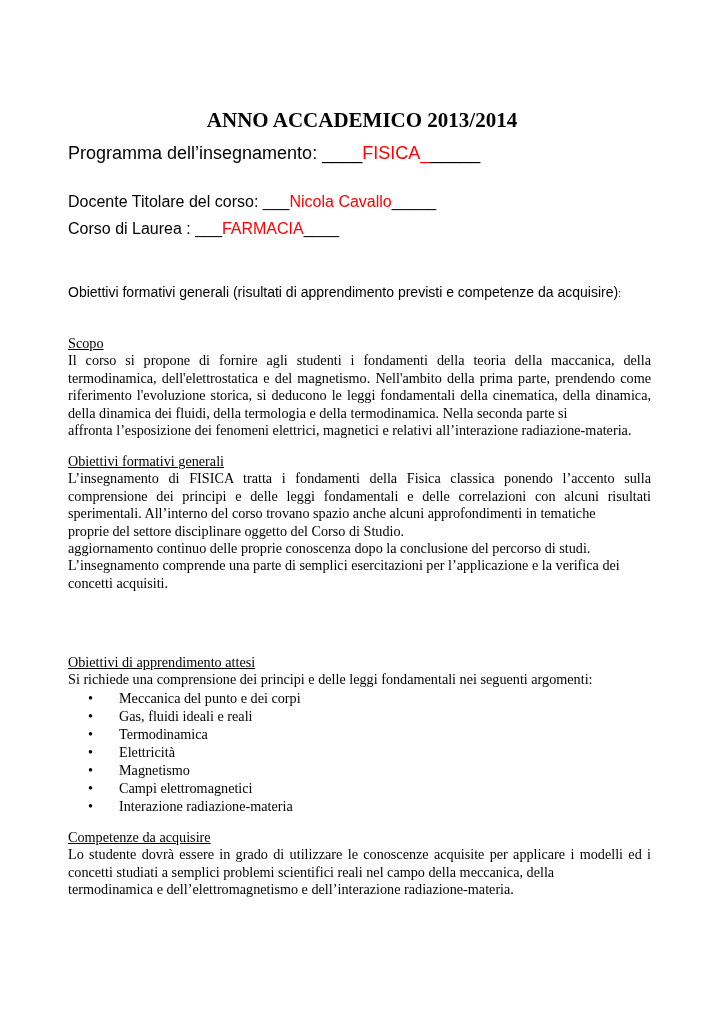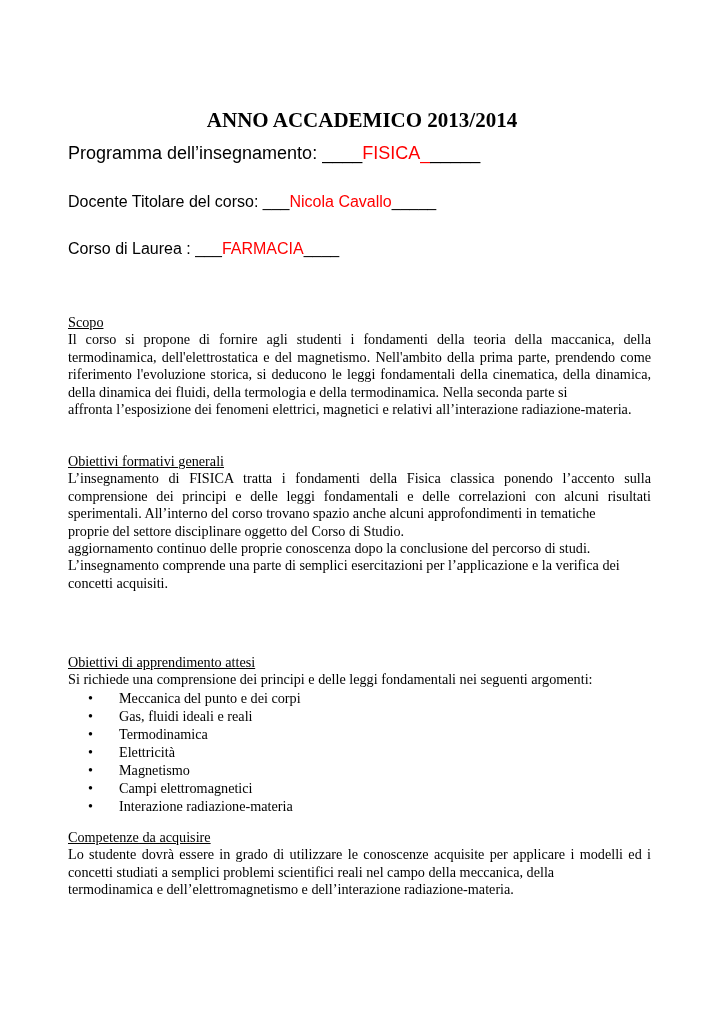--- a/index.html
+++ b/index.html
@@ -6,21 +6,21 @@
     body { width: 724px; height: 1024px; position: relative; overflow: hidden; color: #000; }
     .page { position: absolute; left: 0; top: 0; width: 724px; height: 1024px; }
     .title {
       position: absolute; left: 0; width: 724px; top: 108px; text-align: center;
       font-family: "Liberation Serif", serif; font-weight: bold; font-size: 21px; letter-spacing: 0px;
     }
     .sans { font-family: "Liberation Sans", sans-serif; }
     .red { color: #ff0000; }
     .line-prog { position: absolute; left: 68px; top: 143px; font-size: 18px; }
     .line-doc { position: absolute; left: 68px; top: 193px; font-size: 16px; text-align: center; }
-    .line-corso { position: absolute; left: 68px; top: 240px; font-size: 16px; }
+    .line-corso { position: absolute; left: 68px; top: 220px; font-size: 16px; }
     .line-obj { position: absolute; left: 68px; top: 284px; font-size: 14px; }
     .line-obj .small { font-size: 10px; }
     .block {
       position: absolute; left: 68px; width: 583px;
       font-family: "Liberation Serif", serif; font-size: 14.2px; line-height: 17.4px;
       text-align: justify;
     }
     .block p { margin: 0; }
     .heading { text-decoration: underline; text-align: left; }
     .lastline { text-align: left; }
@@ -40,22 +40,25 @@
   </div>
 
   <div class="line-doc sans">
     <span>Docente Titolare del corso: ___</span><span class="red">Nicola Cavallo</span><span>_____</span>
   </div>
 
   <div class="line-corso sans">
     <span>Corso di Laurea : ___</span><span class="red">FARMACIA</span><span>____</span>
   </div>
 
+  <div class="line-obj sans">
+    <span>Obiettivi formativi generali  (risultati di apprendimento previsti e competenze da acquisire)</span><span class="small">:</span>
+  </div>
 
-  <div class="block" style="top: 314px;">
+  <div class="block" style="top: 335px;">
     <p class="heading">Scopo</p>
     <p>Il corso si propone di fornire agli studenti i fondamenti della teoria della maccanica, della termodinamica, dell'elettrostatica e del magnetismo. Nell'ambito della prima parte, prendendo come riferimento l'evoluzione storica, si deducono le leggi fondamentali della cinematica, della dinamica, della dinamica dei fluidi, della termologia e della termodinamica. Nella seconda parte si</p>
     <p class="lastline">affronta l’esposizione dei fenomeni elettrici, magnetici e relativi all’interazione radiazione-materia.</p>
   </div>
 
   <div class="block" style="top: 453px; font-family: Liberation Serif, serif;">
     <p class="heading">Obiettivi formativi generali</p>
     <p>L’insegnamento di FISICA tratta i fondamenti della Fisica classica ponendo l’accento sulla comprensione dei principi e delle leggi fondamentali  e delle correlazioni con alcuni risultati sperimentali. All’interno del corso trovano spazio anche alcuni approfondimenti in tematiche</p>
     <p class="lastline">proprie del settore disciplinare oggetto del Corso di Studio.</p>
     <p class="lastline">aggiornamento continuo delle proprie conoscenza dopo la conclusione del percorso di studi.</p>

